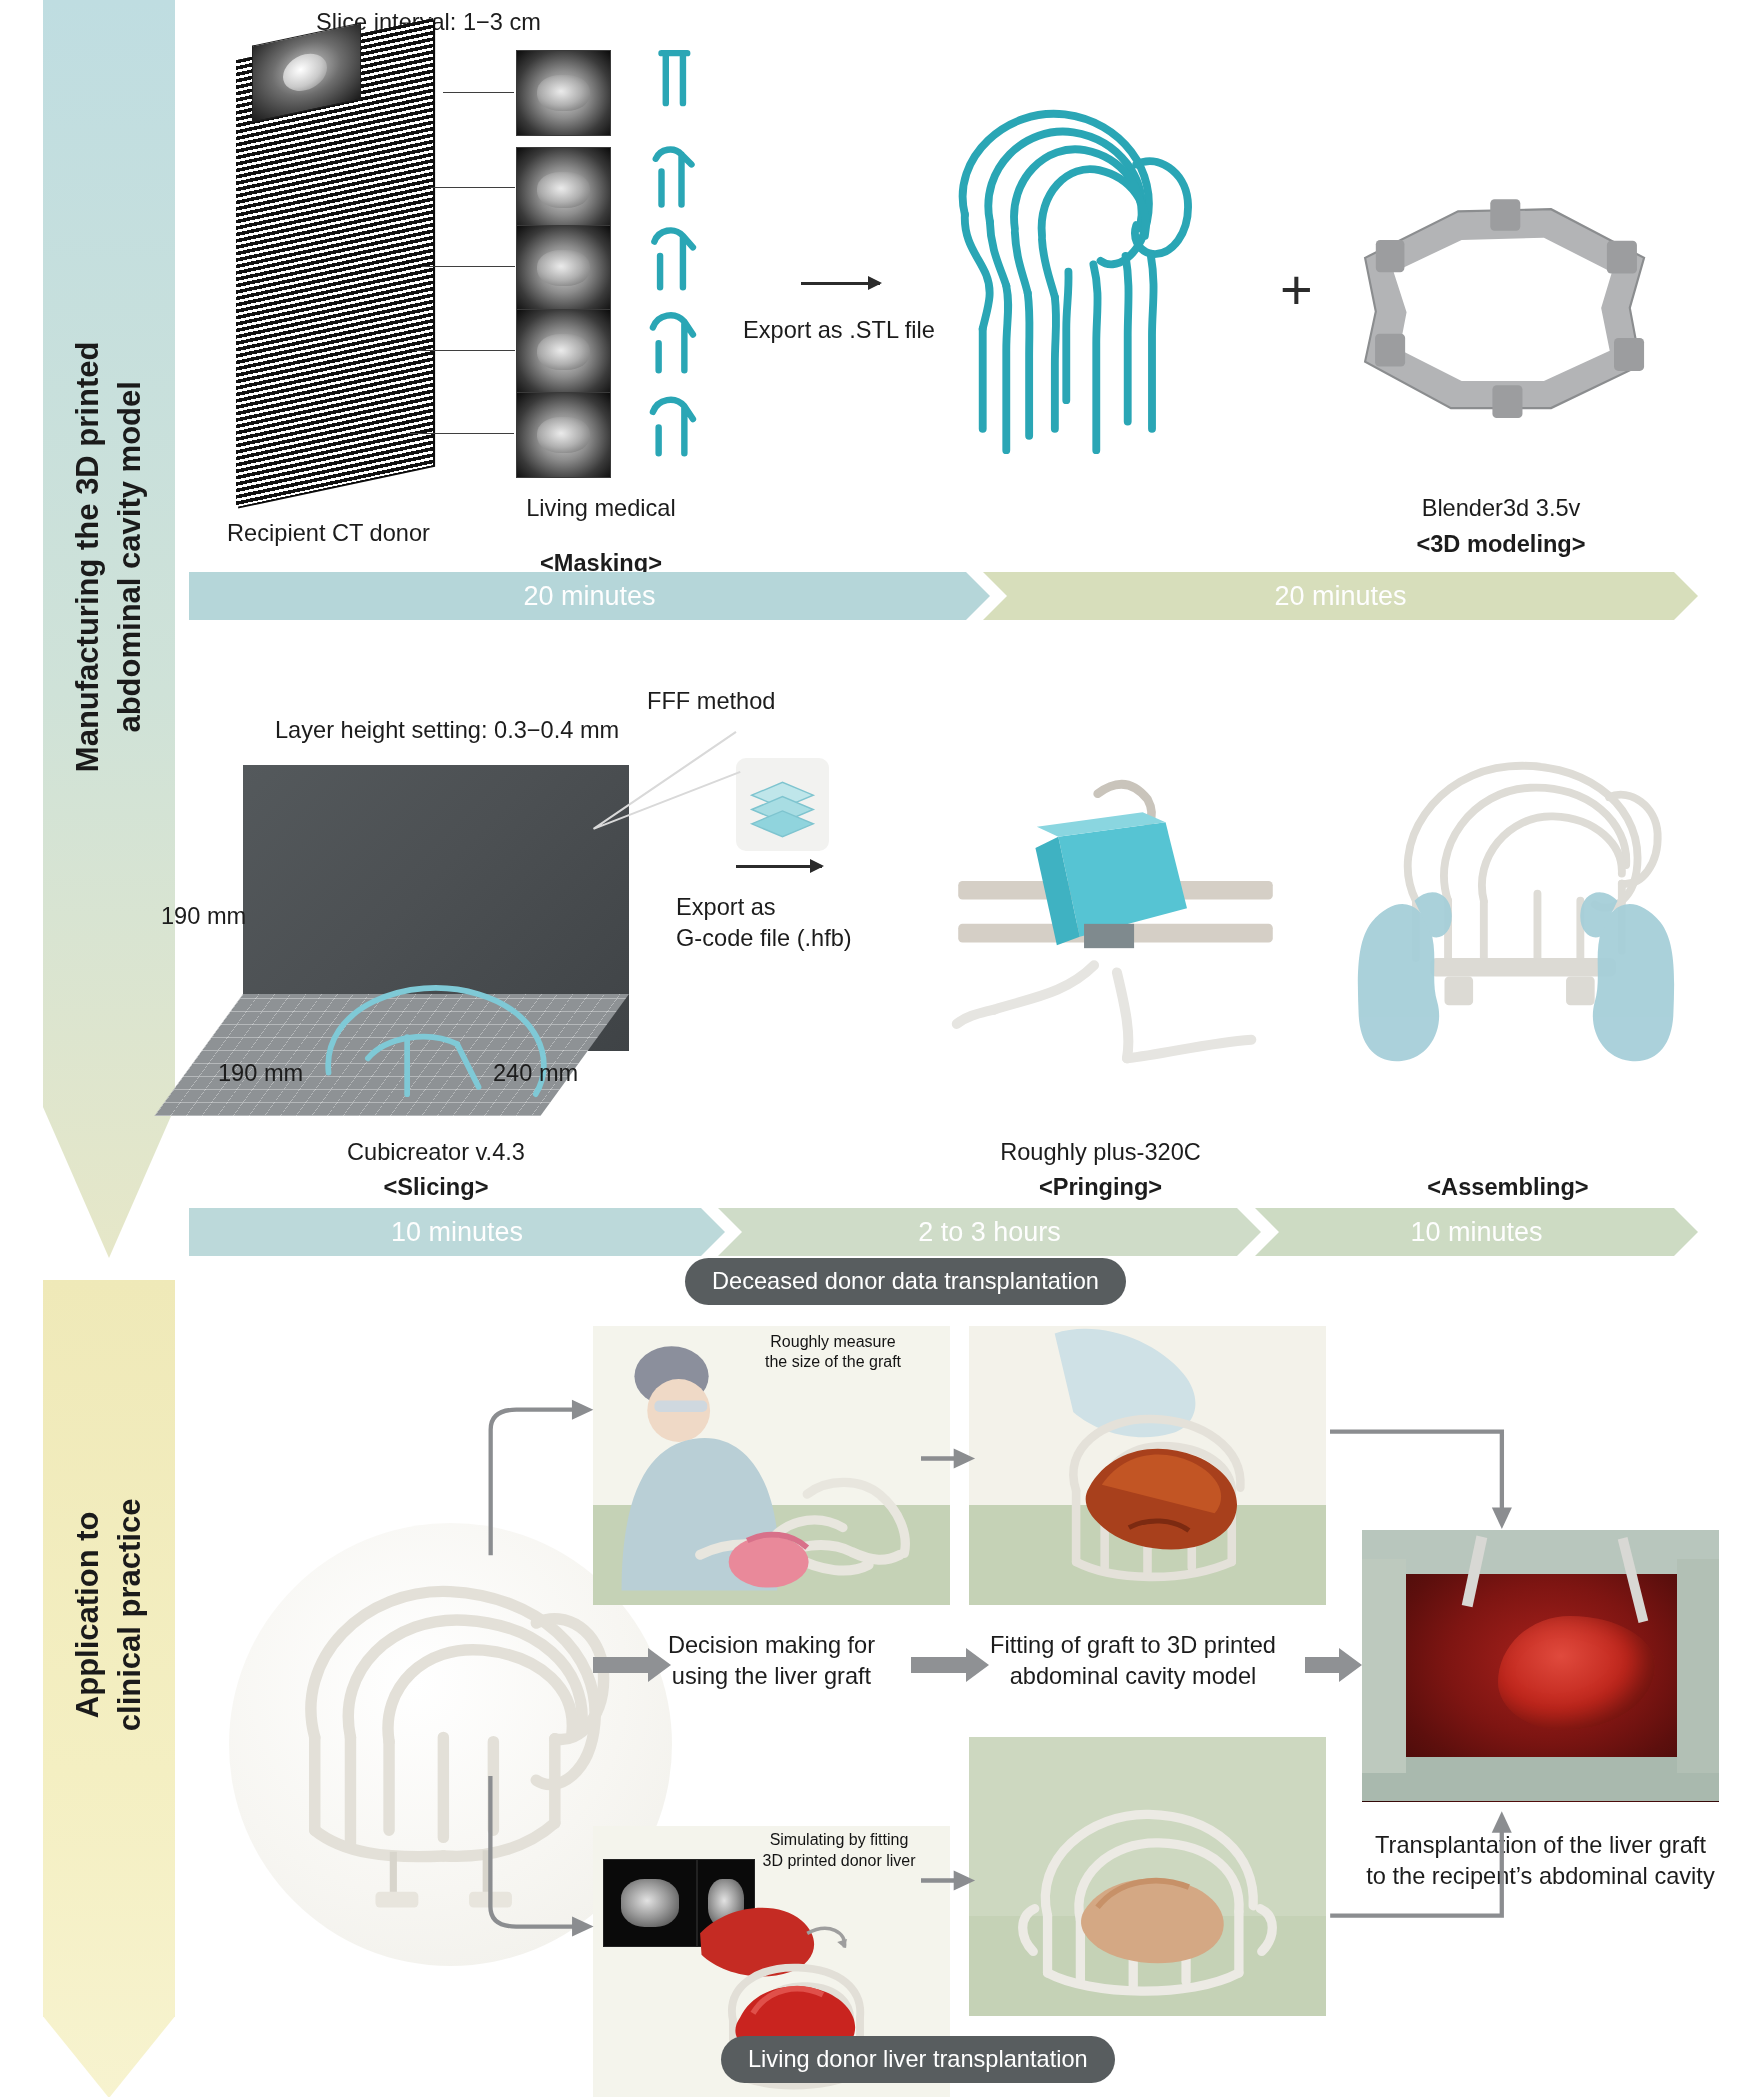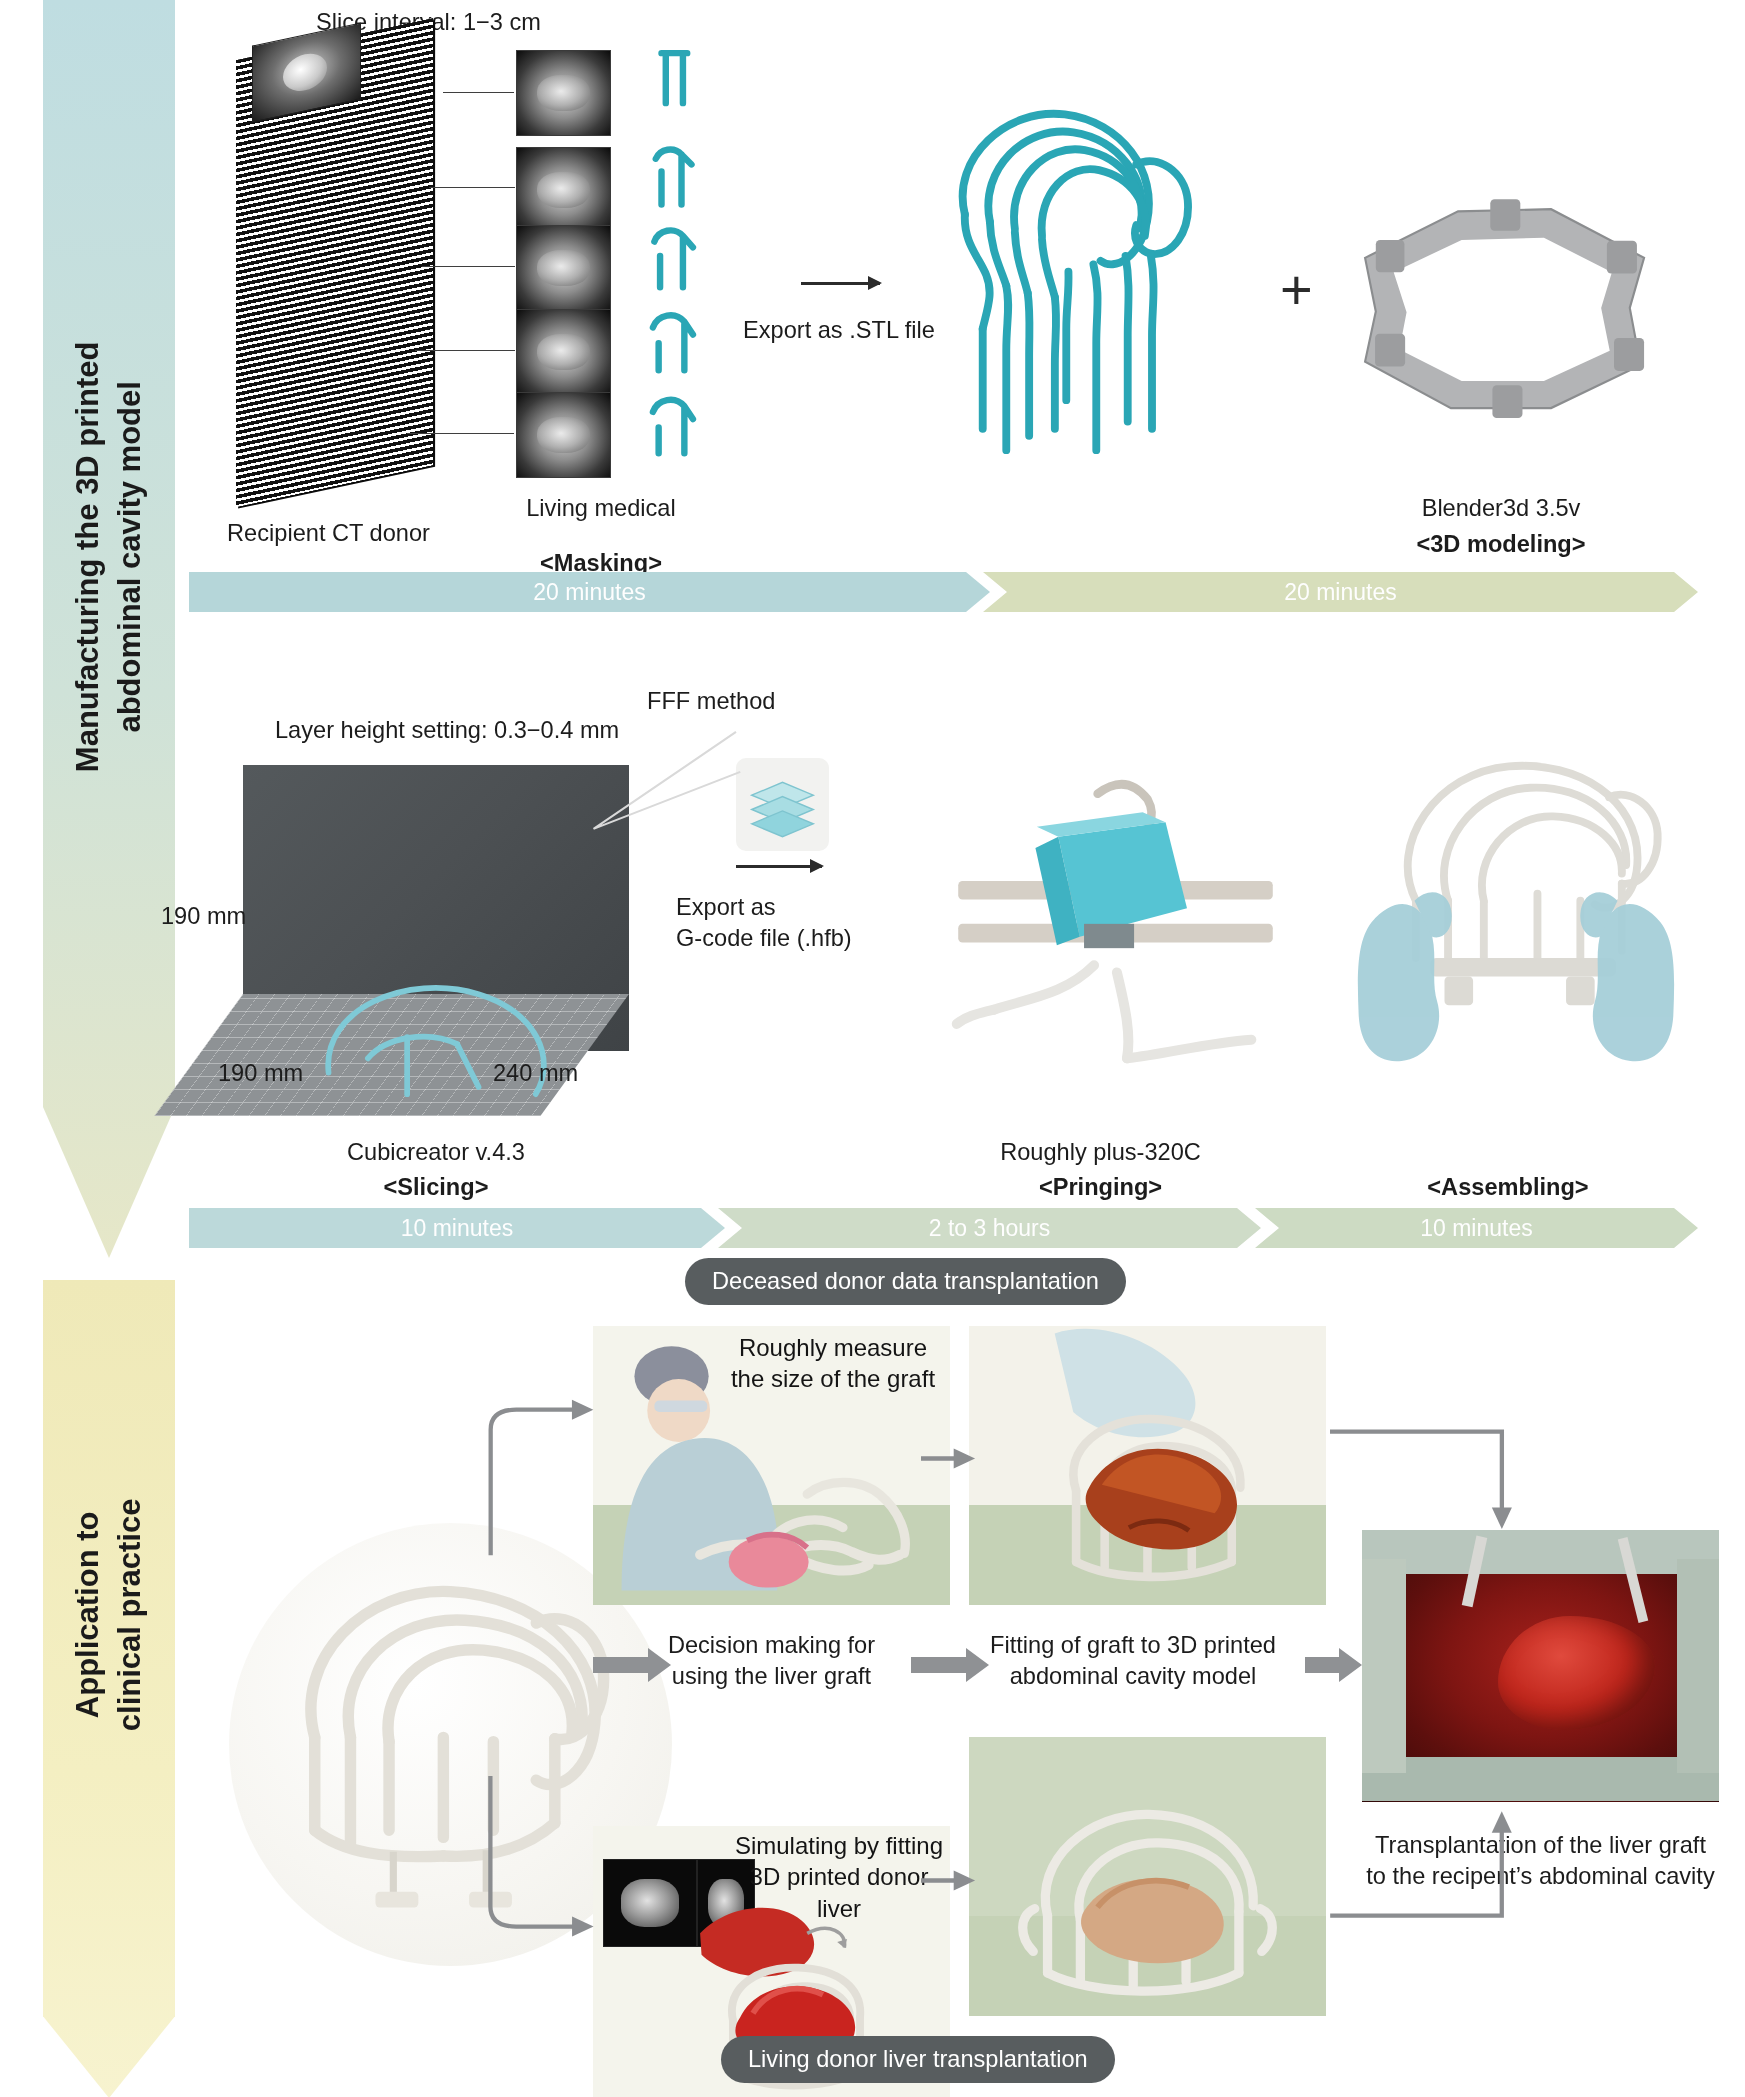--- a/index.html
+++ b/index.html
@@ -68,21 +68,21 @@
   
   .lbl {
     position: absolute;
     font-size: 23.6px;
     color: #1c1c1c;
     line-height: 1.3;
     white-space: pre-line;
   }
   .lbl.center { text-align: center; }
   .lbl.bold { font-weight: bold; }
-  .lbl.small { font-size: 24px; }
+  .lbl.small { font-size: 16px; }
 
   
   .ct-stack {
     position: absolute;
     left: 236px;
     top: 39px;
     width: 197px;
     height: 447px;
     background: repeating-linear-gradient(
       180deg,
@@ -186,27 +186,27 @@
   
   .frame-model {
     position: absolute;
     left: 1315px;
     top: 172px;
     width: 372px;
     height: 279px;
   }
   .tl-seg {
     position: absolute;
-    height: 40px;
+    height: 48px;
     clip-path: polygon(0 0, calc(100% - 24px) 0, 100% 50%, calc(100% - 24px) 100%, 0 100%, 24px 50%);
     display: flex;
     align-items: center;
     justify-content: center;
     color: #fefefe;
-    font-size: 23px;
+    font-size: 27px;
   }
   .tl-seg.first {
     clip-path: polygon(0 0, calc(100% - 24px) 0, 100% 50%, calc(100% - 24px) 100%, 0 100%);
   }
 
   
   .slice-box {
     position: absolute;
     left: 243px;
     top: 765px;

